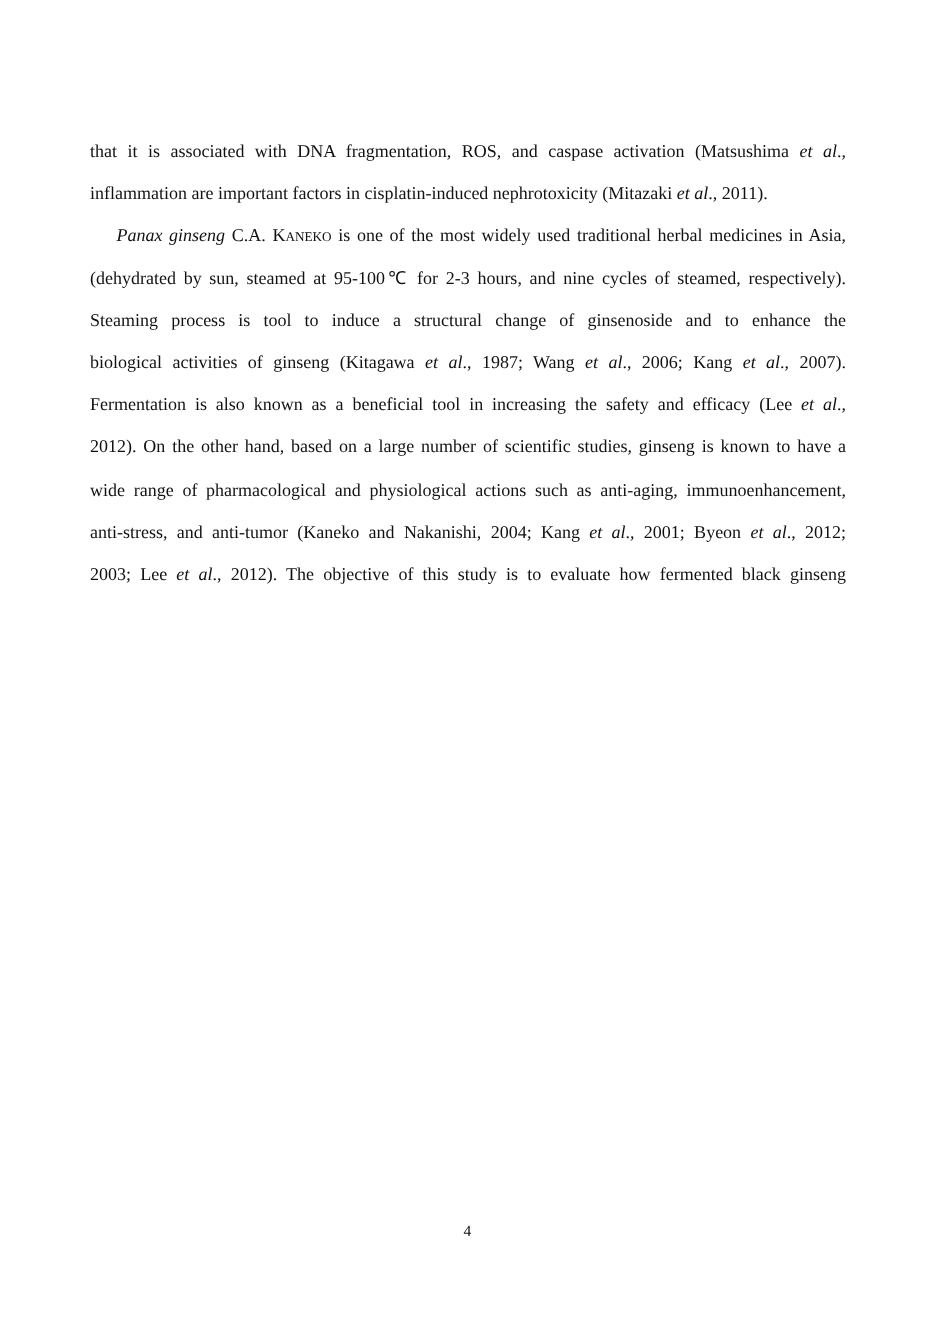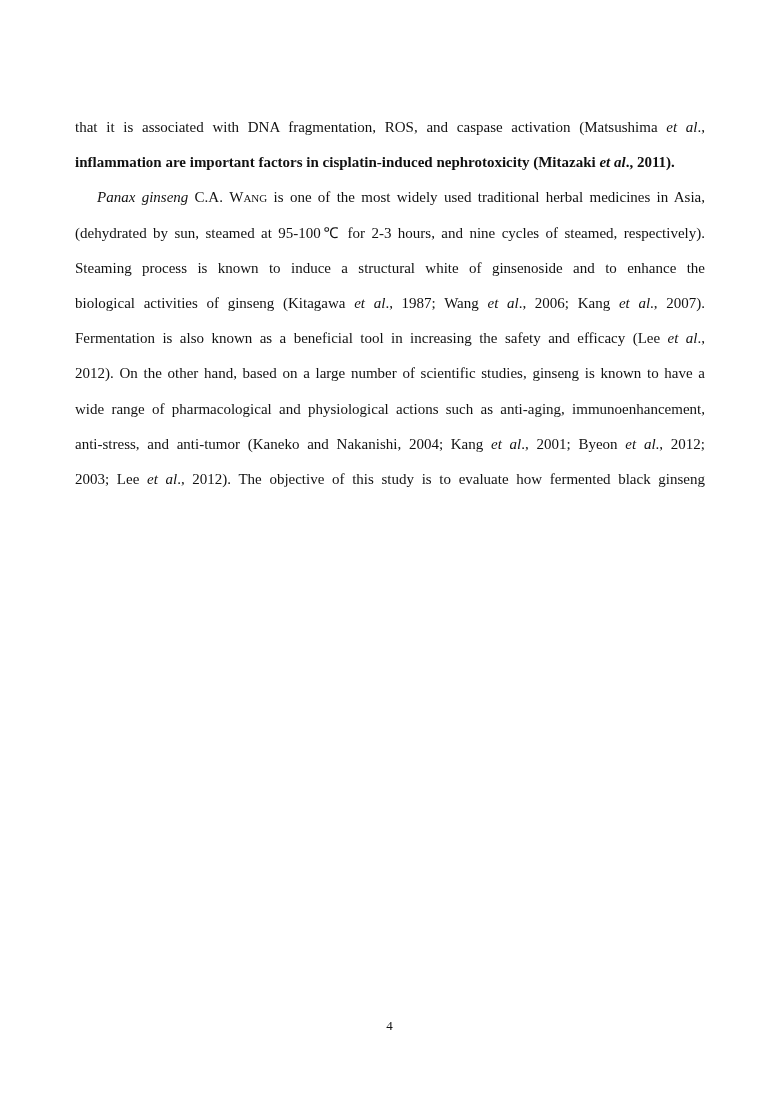--- a/index.html
+++ b/index.html
@@ -30,21 +30,20 @@
     }
     .para .line {
       display: block;
       text-align: justify;
       text-align-last: justify;
       white-space: nowrap;
       height: 35.2px;
     }
     .para .line.last {
       text-align-last: left;
-      font-weight: bold;
     }
     .para .line.indent {
       padding-left: 22px;
     }
     i, em { font-style: italic; }
     .smallcaps { font-variant: small-caps; }
     .page-number {
       position: absolute;
       left: 0;
       width: 779px;
@@ -55,23 +54,23 @@
   </style>
 </head>
 <body>
 
 <div class="page-body">
   <p class="para">
       <span class="line"><span>that it is associated with DNA fragmentation, ROS, and caspase activation (Matsushima </span><i>et al</i><span>.,</span></span>
       <span class="line last"><span>inflammation are important factors in cisplatin-induced nephrotoxicity (Mitazaki </span><i>et al</i><span>., 2011).</span></span>
     </p>
   <p class="para">
-      <span class="line indent"><i>Panax ginseng</i><span> C.A. </span><span class="smallcaps">Wang</span><span> is one of the most widely used traditional herbal medicines in Asia,</span></span>
+      <span class="line indent"><i>Panax ginseng</i><span> C.A. </span><span class="smallcaps">Kaneko</span><span> is one of the most widely used traditional herbal medicines in Asia,</span></span>
       <span class="line"><span>(dehydrated by sun, steamed at 95-100℃ for 2-3 hours, and nine cycles of steamed, respectively).</span></span>
-      <span class="line"><span>Steaming process is known to induce a structural white of ginsenoside and to enhance the</span></span>
+      <span class="line"><span>Steaming process is tool to induce a structural change of ginsenoside and to enhance the</span></span>
       <span class="line"><span>biological activities of ginseng (Kitagawa </span><i>et al</i><span>., 1987; Wang </span><i>et al</i><span>., 2006; Kang </span><i>et al</i><span>., 2007).</span></span>
       <span class="line"><span>Fermentation is also known as a beneficial tool in increasing the safety and efficacy (Lee </span><i>et al</i><span>.,</span></span>
       <span class="line"><span>2012). On the other hand, based on a large number of scientific studies, ginseng is known to have a</span></span>
       <span class="line"><span>wide range of pharmacological and physiological actions such as anti-aging, immunoenhancement,</span></span>
       <span class="line"><span>anti-stress, and anti-tumor (Kaneko and Nakanishi, 2004; Kang </span><i>et al</i><span>., 2001; Byeon </span><i>et al</i><span>., 2012;</span></span>
       <span class="line"><span>2003; Lee </span><i>et al</i><span>., 2012). The objective of this study is to evaluate how fermented black ginseng</span></span>
     </p>
 </div>
 
 <div class="page-number">4</div>

